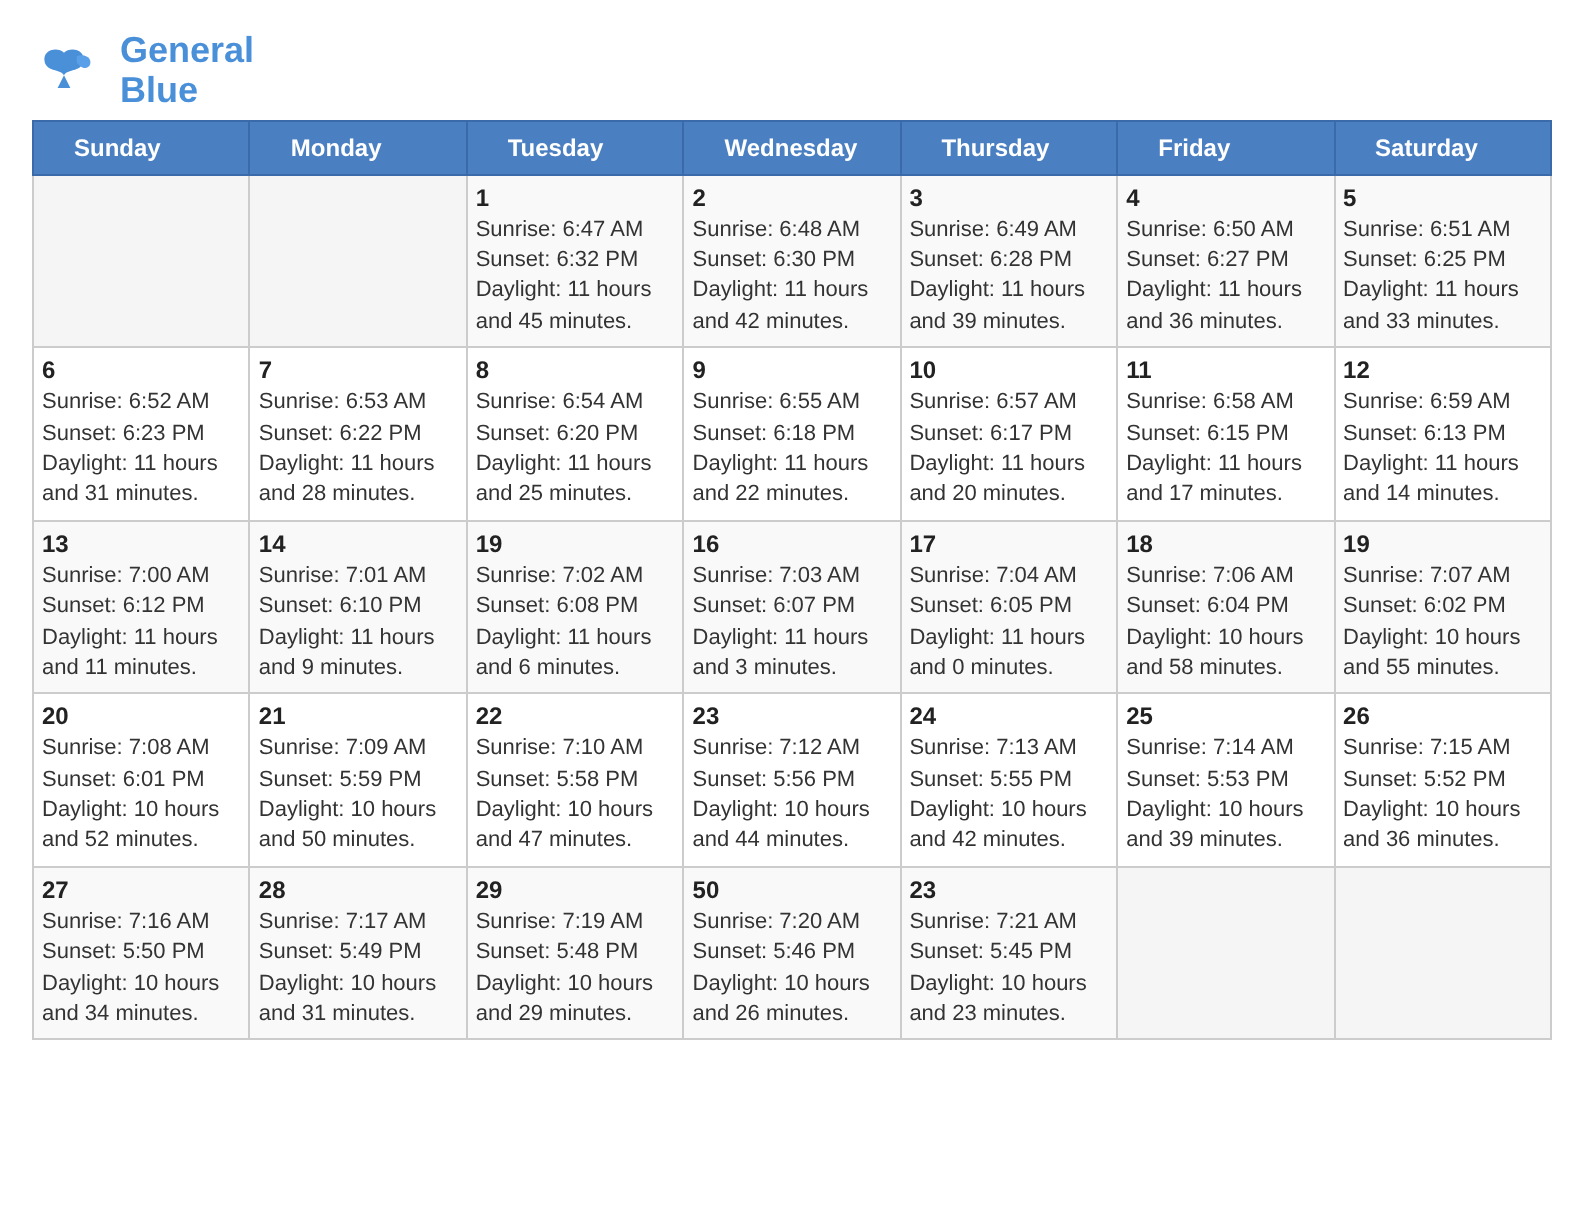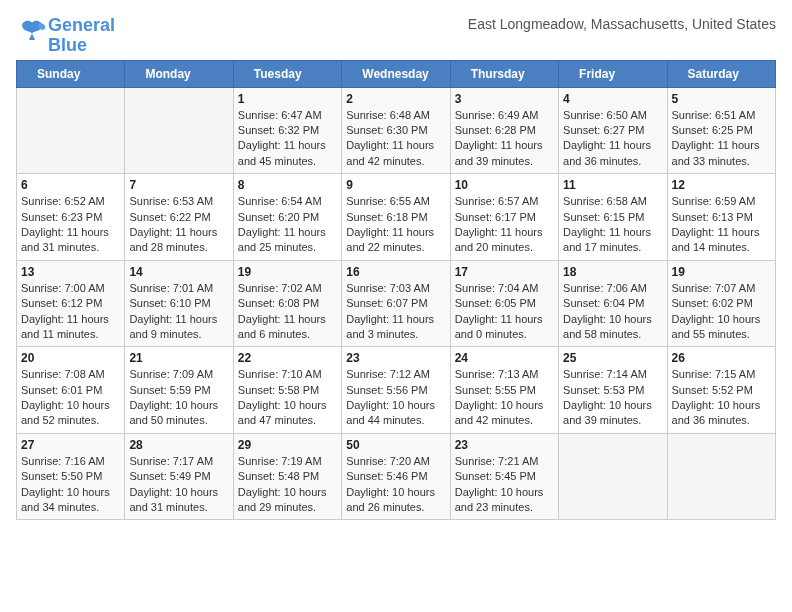--- a/index.html
+++ b/index.html
@@ -11,22 +11,22 @@
       padding: 16px;
     }
     .header {
       display: flex;
       justify-content: space-between;
       align-items: flex-start;
       margin-bottom: 4px;
     }
     .logo {
       display: flex;
-      align-items: flex-start;
-      gap: 0;
+      align-items: center;
+      gap: 12px;
     }
     .logo-text {
       font-size: 18px;
       font-weight: bold;
       color: #1a1a2e;
       line-height: 1.1;
     }
     .logo-text span {
       color: #4a90d9;
     }
@@ -95,21 +95,20 @@
       <path d="M20 8 C24 4, 34 6, 32 14 C30 20, 22 18, 20 22 C18 18, 10 20, 8 14 C6 6, 16 4, 20 8Z" fill="#4a90d9"></path>
       <path d="M28 10 C34 8, 38 12, 36 16 C34 19, 30 17, 28 14Z" fill="#5aa0e8"></path>
       <polygon points="20,22 16,30 24,30" fill="#4a90d9"></polygon>
     </svg>
     <div class="logo-text">
       <div><span>General</span></div>
       <div style="color:#4a90d9"><span>Blue</span></div>
     </div>
   </div>
   <div class="title-block">
-    <div class="location">East Longmeadow, Massachusetts, United States</div>
   </div>
 </div>
 
 <table class="calendar">
   <thead>
     <tr>
     <th>Sunday</th>
         <th>Monday</th>
         <th>Tuesday</th>
         <th>Wednesday</th>

